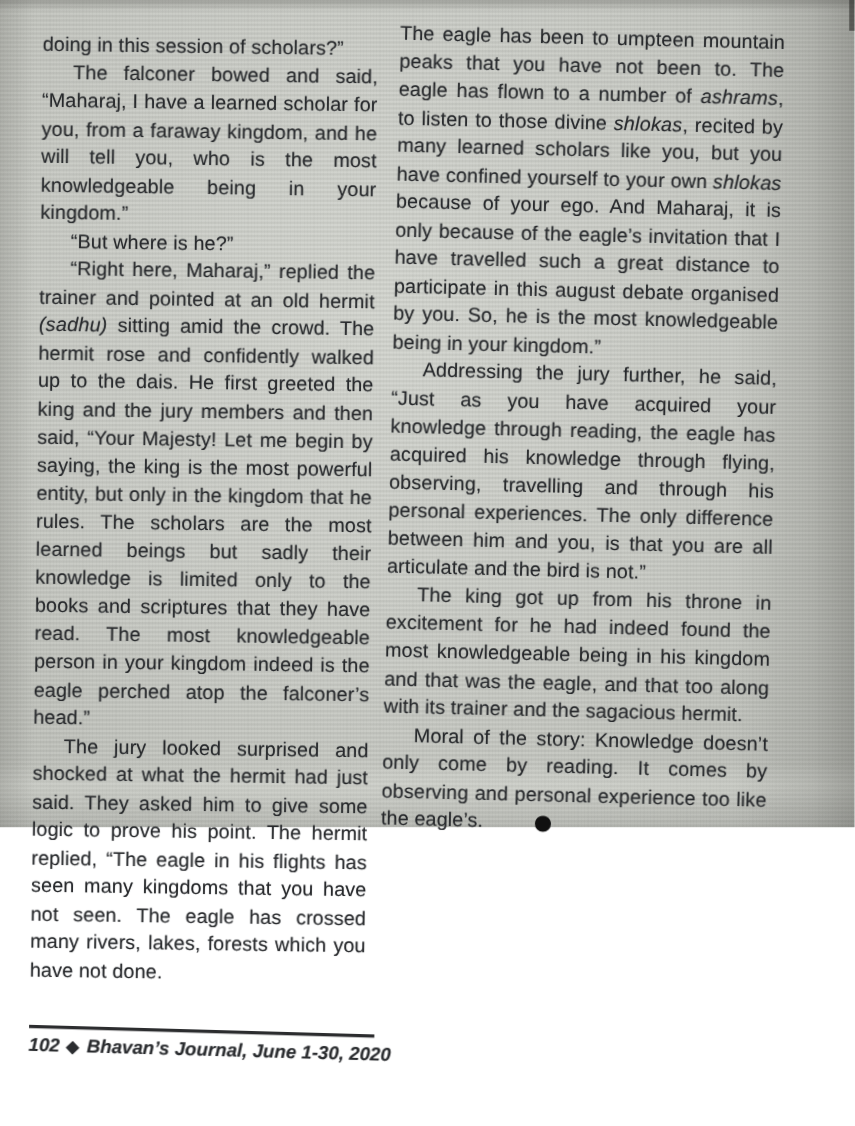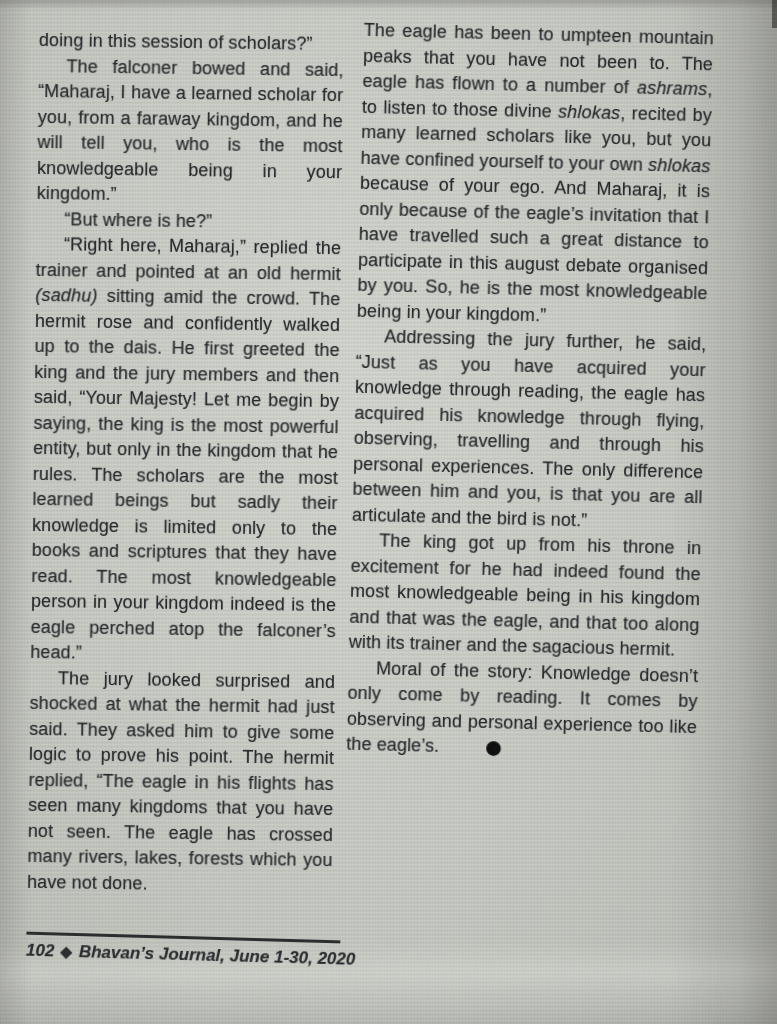--- a/index.html
+++ b/index.html
@@ -8,21 +8,21 @@
     width: 777px;
     height: 1024px;
     overflow: hidden;
     font-family: "Liberation Sans", sans-serif;
   }
 
   
   .photo {
     position: relative;
     width: 777px;
-    height: 1024px;
+    height: 752px;
     background:
       linear-gradient(180deg, rgba(70,70,66,0.30) 0px, rgba(70,70,66,0.0) 10px),
       linear-gradient(90deg, rgba(95,95,90,0.22) 0%, rgba(95,95,90,0.0) 4%,
                       rgba(0,0,0,0) 86%, rgba(80,80,76,0.14) 95%, rgba(60,60,56,0.28) 100%),
       linear-gradient(180deg, rgba(0,0,0,0) 92%, rgba(240,242,236,0.22) 95%, rgba(0,0,0,0.05) 100%),
       repeating-linear-gradient(180deg, rgba(255,255,255,0.05) 0px, rgba(255,255,255,0.05) 1px,
                       rgba(0,0,0,0.045) 2px, rgba(0,0,0,0.045) 3px, rgba(0,0,0,0) 4px),
       repeating-linear-gradient(90deg, rgba(0,0,0,0.02) 0px, rgba(0,0,0,0.02) 1px, rgba(0,0,0,0) 1px, rgba(0,0,0,0) 3px),
       radial-gradient(ellipse at 45% 38%, #d3d5cf 0%, #c8cac4 52%, #b9bbb5 100%);
   }

